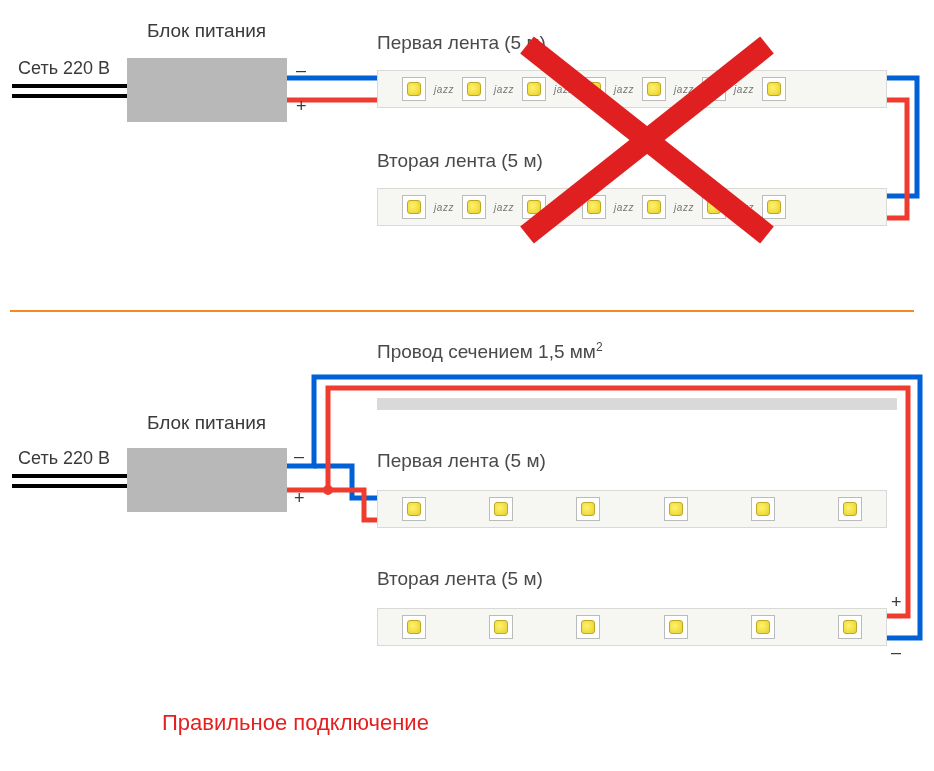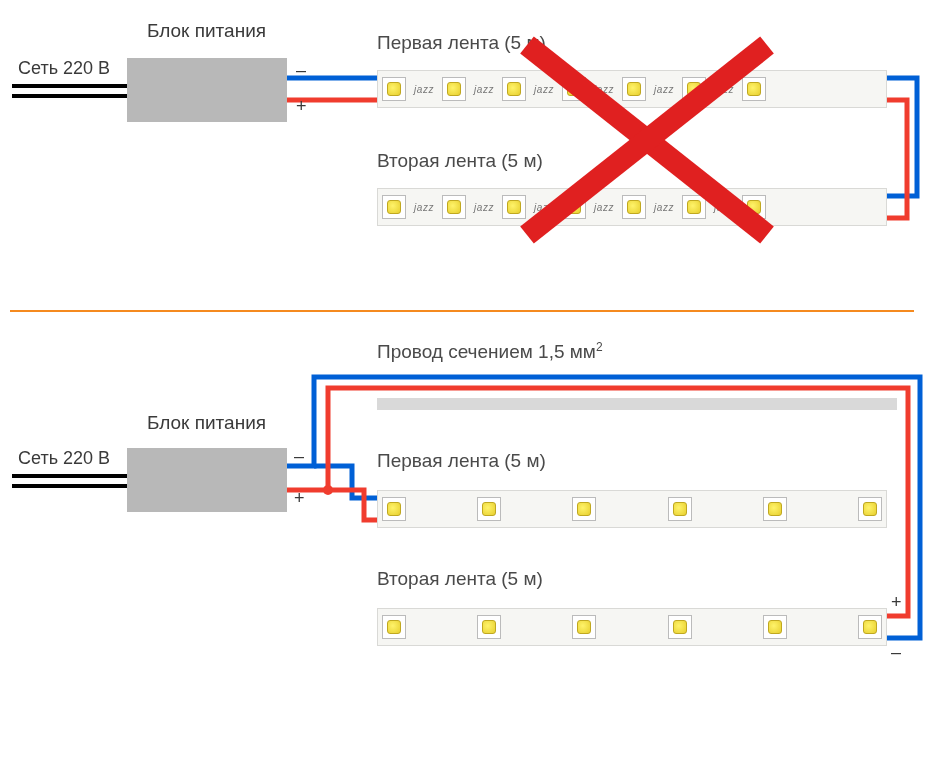--- a/index.html
+++ b/index.html
@@ -31,21 +31,21 @@
   .sign { position: absolute; font-size: 18px; color:#3a3a3a; }
 
   
   .strip {
     position: absolute;
     height: 38px;
     background: #f6f6f3;
     border: 1px solid #d9d9d6;
     display: flex;
     align-items: center;
-    padding: 0 4px;
+    padding: 0 24px;
   }
   .led {
     width: 24px; height: 24px;
     background: #fff;
     border: 1px solid #bbb;
     display: flex; align-items:center; justify-content:center;
     flex: 0 0 auto;
   }
   .led-core {
     width: 14px; height: 14px; border-radius: 3px;
@@ -250,13 +250,14 @@
       </div>
       <span class="gap"></span>
       <div class="led">
         <div class="led-core"></div>
       </div>
     </div>
 
   <span class="sign" style="left:879px; top:262px;">+</span>
   <span class="sign" style="left:879px; top:312px;">–</span>
 
+  <div class="caption" style="left:150px; top:380px;">Правильное подключение</div>
 </div>
 
 </body></html>

